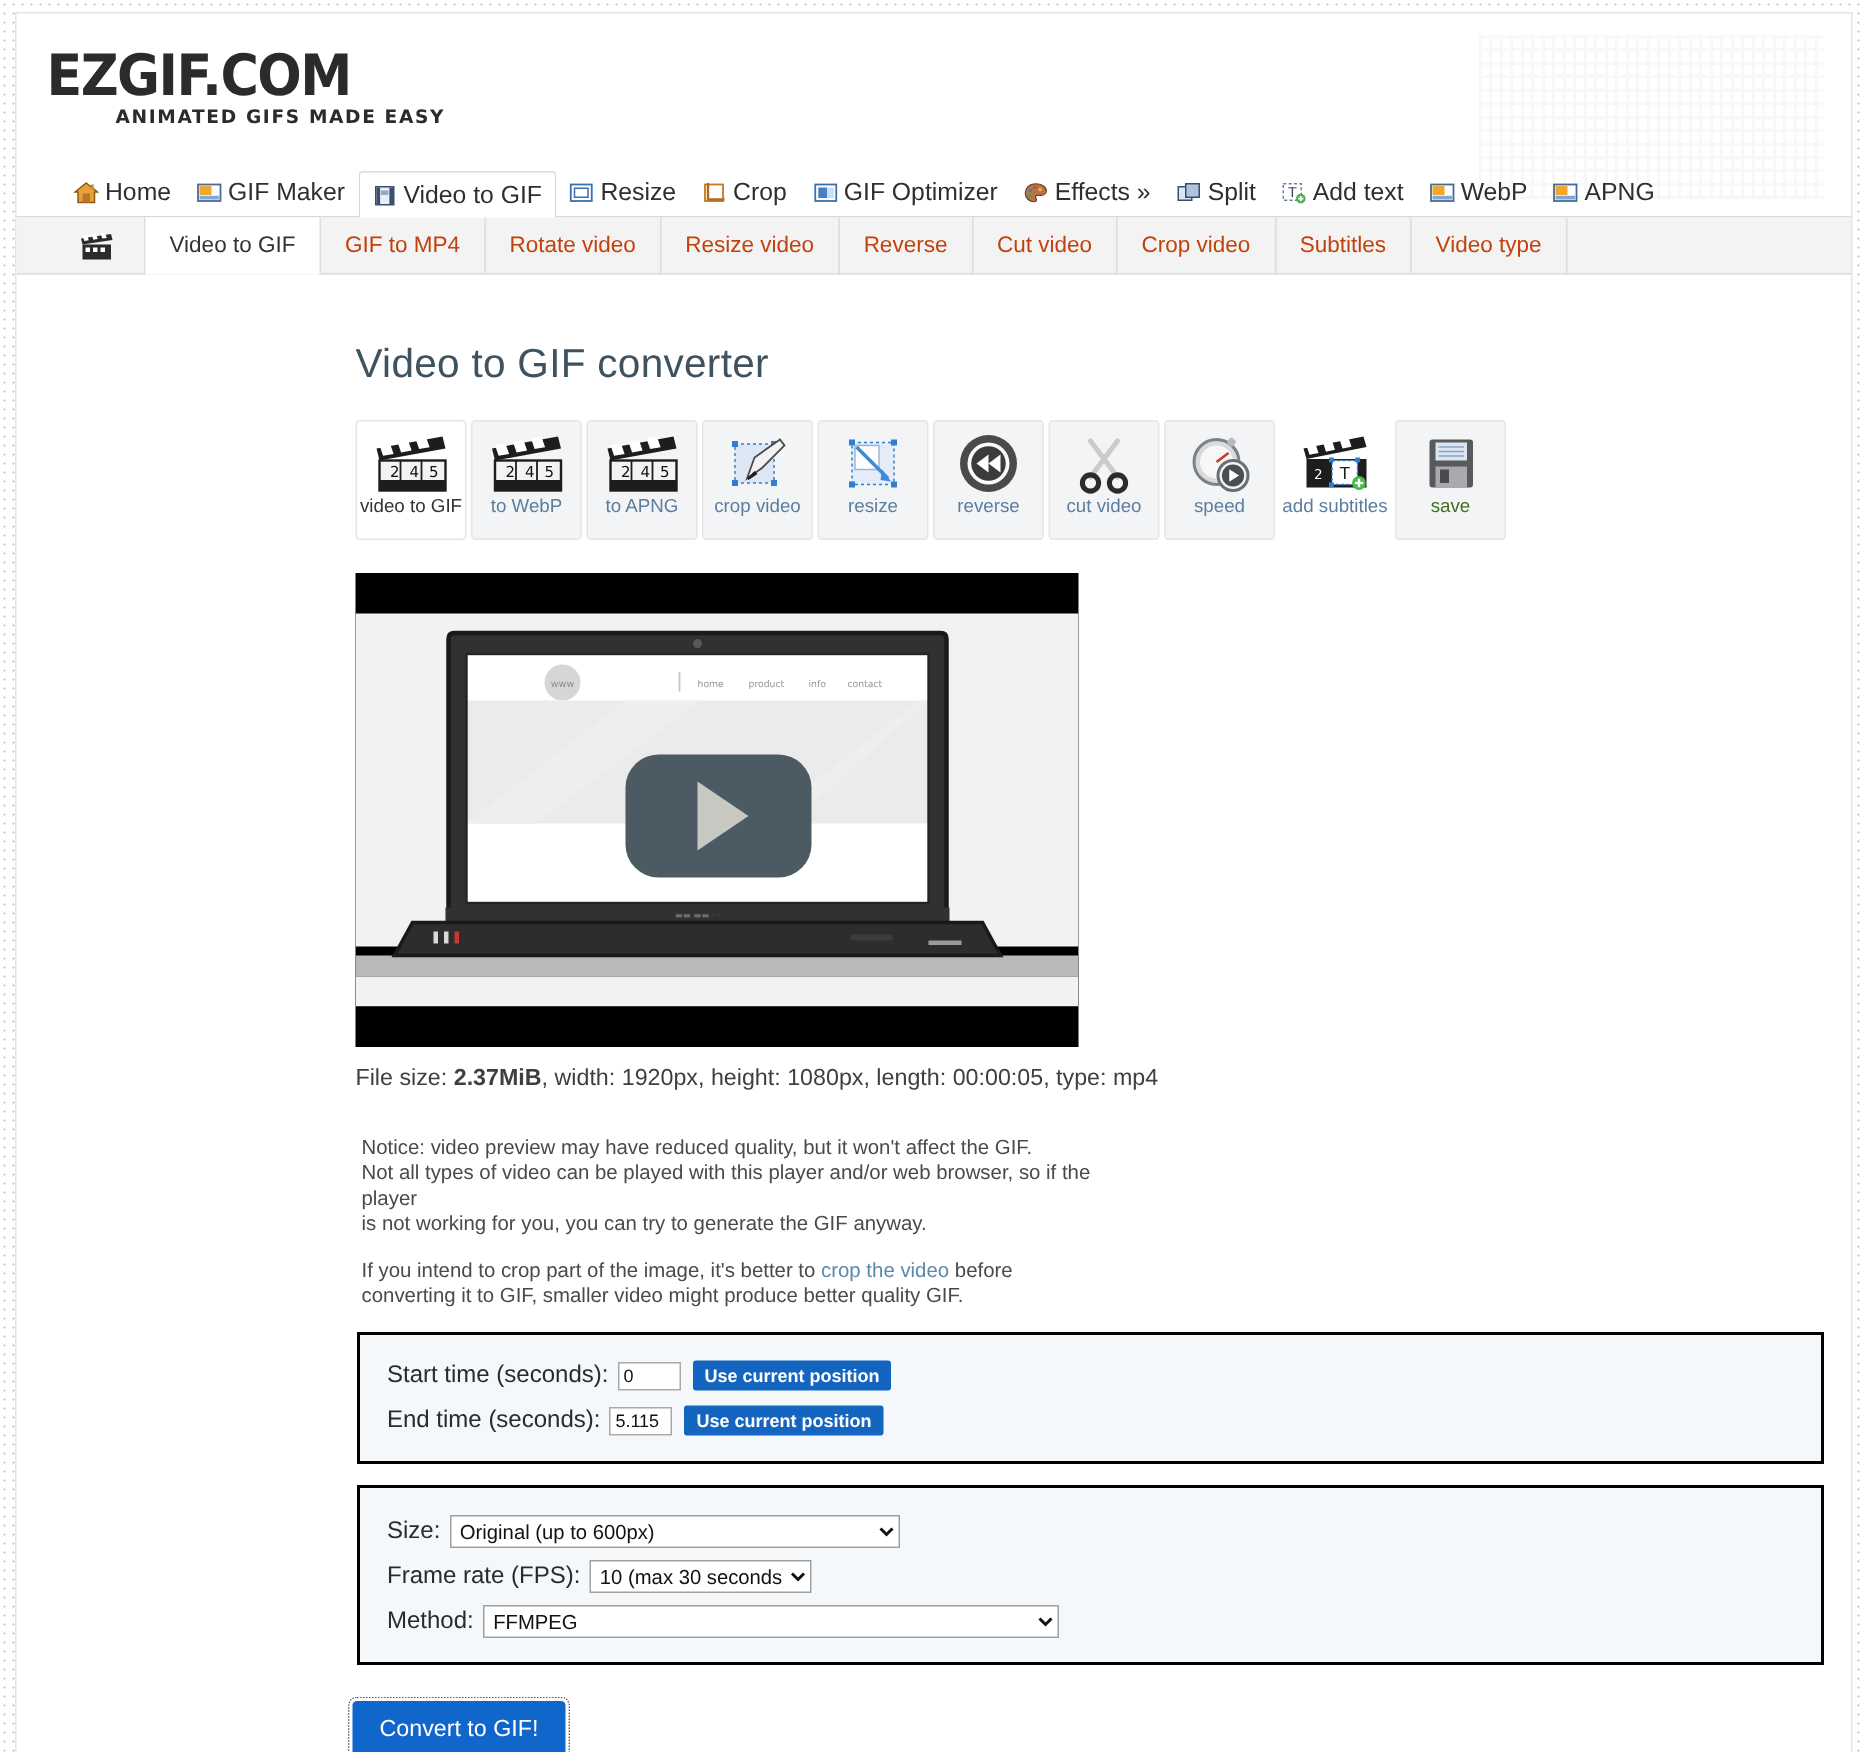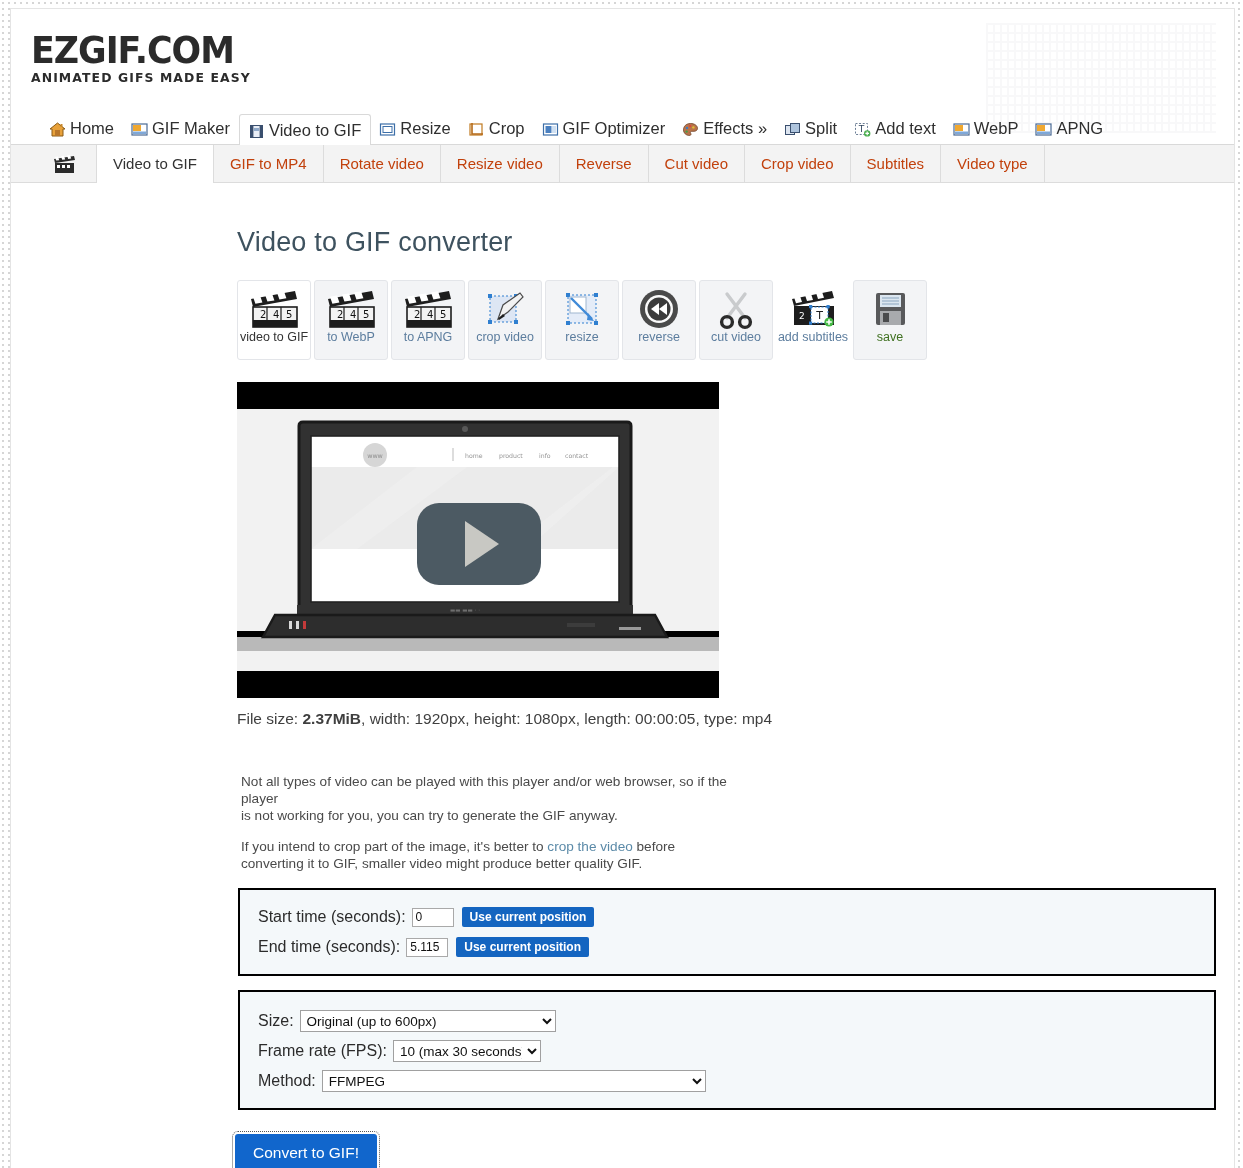--- a/index.html
+++ b/index.html
@@ -48,20 +48,21 @@
     transform-origin: left center;
   }
   .logo-sub {
     font-family: "DejaVu Sans", sans-serif;
     font-weight: bold;
     font-size: 12.4px;
     letter-spacing: 1.1px;
     color: #2b2b2b;
     line-height: 16px;
     margin-top: 1px;
+    margin-left: 46px;
   }
   .watermark {
     position: absolute;
     right: 18px;
     top: 14px;
     width: 230px;
     height: 110px;
     opacity: 0.055;
     background-image:
       repeating-linear-gradient(90deg, #8890a8 0 2px, transparent 2px 7px),
@@ -258,21 +259,21 @@
   }
   select.sel {
     font-family: "Liberation Sans", sans-serif;
     font-size: 13.5px;
     height: 22px;
     border: 1px solid #a0a0a0;
     background: #fff;
     color: #111;
     padding: 1px 2px;
   }
-  select.size   { width: 256px; }
+  select.size   { width: 300px; }
   select.fps    { width: 148px; }
   select.method { width: 384px; }
   .checkrow {
     display: flex;
     align-items: center;
     margin-top: 12px;
     font-size: 15.5px;
     color: #2b2b2b;
   }
   .checkrow input { margin: 0 3px 0 6px; width: 13px; height: 13px; }
@@ -560,20 +561,34 @@
           <svg width="54" height="44" viewBox="0 0 54 44">
             <line x1="18" y1="7" x2="36" y2="31" stroke="#c9cbcd" stroke-width="3.4" stroke-linecap="round"></line>
             <line x1="36" y1="7" x2="18" y2="31" stroke="#c9cbcd" stroke-width="3.4" stroke-linecap="round"></line>
             <circle cx="18" cy="35" r="5.4" fill="none" stroke="#2b2b2b" stroke-width="3.4"></circle>
             <circle cx="36" cy="35" r="5.4" fill="none" stroke="#2b2b2b" stroke-width="3.4"></circle>
           </svg>
         </span>
         <span class="lbl">cut video</span>
       </a>
 
+      <a href="#" class="tool">
+        <span class="ico">
+          <svg width="54" height="44" viewBox="0 0 54 44">
+            <circle cx="25" cy="21" r="15" fill="#d9dadc" stroke="#7e8185" stroke-width="2"></circle>
+            <circle cx="25" cy="21" r="11" fill="#f7f7f7"></circle>
+            <line x1="25" y1="21" x2="33" y2="15" stroke="#cf2f2f" stroke-width="1.6"></line>
+            <rect x="33" y="5" width="5" height="5" rx="1.5" fill="#b8babd" transform="rotate(40 35 7)"></rect>
+            <circle cx="36" cy="30" r="10" fill="#f2f2f2" stroke="#6b6e72" stroke-width="2"></circle>
+            <circle cx="36" cy="30" r="7.4" fill="#4a4d51"></circle>
+            <polygon points="33.5,25.8 33.5,34.2 40,30" fill="#fff"></polygon>
+          </svg>
+        </span>
+        <span class="lbl">speed</span>
+      </a>
 
       <a href="#" class="tool plain">
         <span class="ico">
           <svg width="54" height="44" viewBox="0 0 54 44">
             <polygon points="6,12 46,4 48,11 8,19" fill="#1d1d1d"></polygon>
             <polygon points="8,10 14,8.9 16,15 10,16.2" fill="#fff"></polygon>
             <polygon points="19,7.9 25,6.8 27,12.9 21,14.1" fill="#fff"></polygon>
             <polygon points="30,5.8 36,4.7 38,10.8 32,12" fill="#fff"></polygon>
             <rect x="8" y="19" width="40" height="19" fill="#1d1d1d"></rect>
             <text x="13" y="32" font-size="9" fill="#fff" font-family="DejaVu Sans, sans-serif">2</text>
@@ -651,21 +666,21 @@
     </div>
 
     
     <div class="filesize">
       <span>File size: </span><b>2.37MiB</b><span>, width: 1920px, height: 1080px, length: 00:00:05, type: mp4</span>
     </div>
 
     
     <div class="notice">
       <p>
-        <br>
+        <span>Notice: video preview may have reduced quality, but it won't affect the GIF.</span><br>
         <span>Not all types of video can be played with this player and/or web browser, so if the player</span><br>
         <span>is not working for you, you can try to generate the GIF anyway.</span>
       </p>
       <p>
         <span>If you intend to crop part of the image, it's better to </span><a href="#">crop the video</a><span> before</span><br>
         <span>converting it to GIF, smaller video might produce better quality GIF.</span>
       </p>
     </div>
 
     

